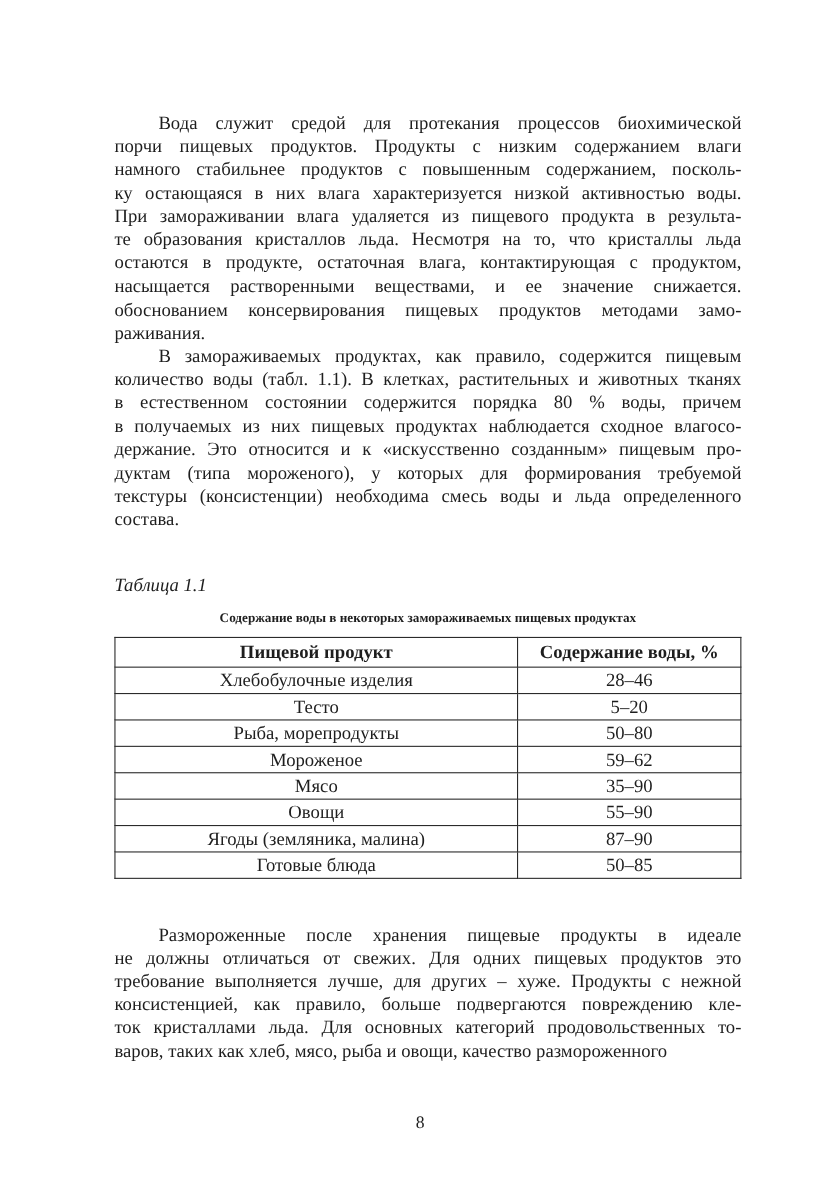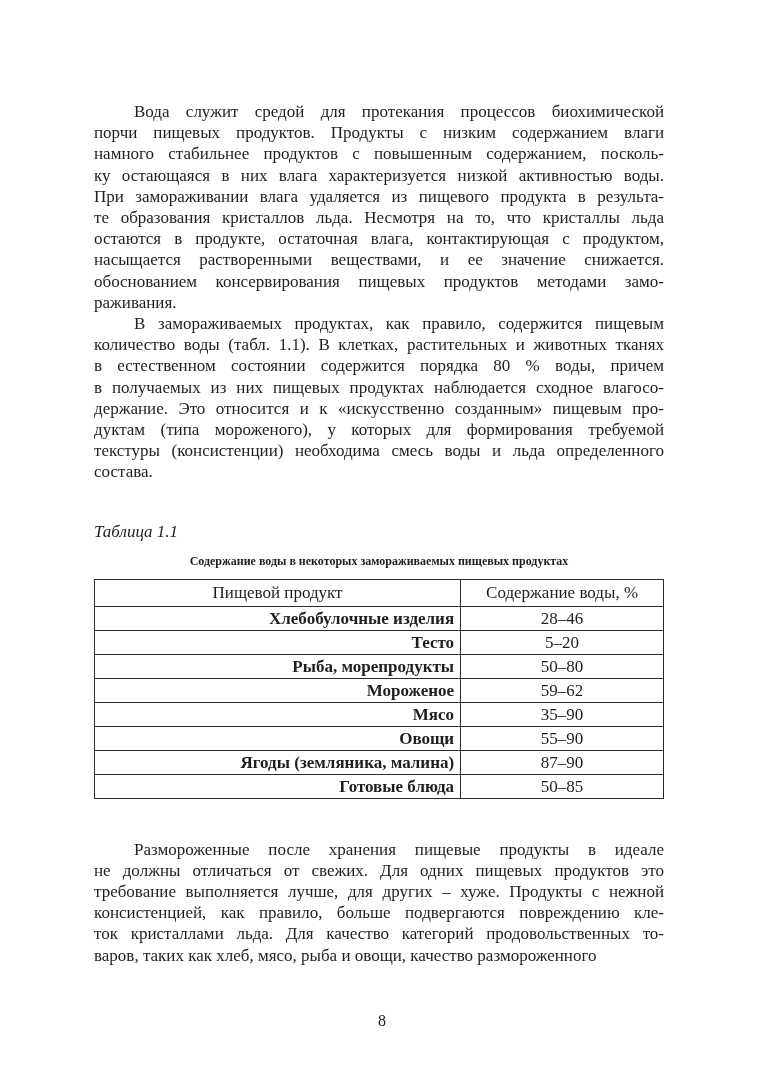--- a/index.html
+++ b/index.html
@@ -12,21 +12,21 @@
     width: 764px;
     height: 1080px;
     margin: 0 auto;
     background: #ffffff;
     font-family: "Liberation Serif", "DejaVu Serif", serif;
     color: #1e1e1e;
     overflow: hidden;
   }
   .text-block {
     position: absolute;
-    left: 94px;
+    left: 104px;
     top: 101px;
     width: 570px;
   }
   .paragraph { margin: 0; }
   .line {
     font-size: 17px;
     line-height: 21.2px;
     text-align: justify;
     text-align-last: justify;
     white-space: normal;
@@ -54,24 +54,24 @@
     border-collapse: collapse;
     table-layout: fixed;
   }
   .data-table th, .data-table td {
     border: 1.5px solid #2b2b2b;
     font-size: 17px;
     line-height: 19px;
     padding: 2px 6px;
     overflow: hidden;
   }
-  .data-table th { font-weight: normal; text-align: center; height: 22px; }
+  .data-table th { font-weight: bold; text-align: center; height: 22px; }
   .col-product { width: 65%; }
   .col-water   { width: 35%; }
-  .cell-product { text-align: right; height: 17px; font-weight: bold; }
+  .cell-product { text-align: center; height: 17px; }
   .cell-value   { text-align: center; height: 17px; }
 
   .para-3 { margin-top: 40px; }
 
   .page-footer {
     position: absolute;
     left: 0;
     right: 0;
     top: 1011px;
     text-align: center;
@@ -156,21 +156,21 @@
             <td class="cell-value">50–85</td>
           </tr>
         </tbody>
     </table>
 
     <div class="paragraph para-3">
         <div class="line first">Размороженные после хранения пищевые продукты в идеале</div>
         <div class="line">не должны отличаться от свежих. Для одних пищевых продуктов это</div>
         <div class="line">требование выполняется лучше, для других – хуже. Продукты с нежной</div>
         <div class="line">консистенцией, как правило, больше подвергаются повреждению кле-</div>
-        <div class="line">ток кристаллами льда. Для качество категорий продовольственных то-</div>
+        <div class="line">ток кристаллами льда. Для основных категорий продовольственных то-</div>
         <div class="line last">варов, таких как хлеб, мясо, рыба и овощи, качество размороженного</div>
       </div>
 
   </main>
 
   <footer class="page-footer">
     <span class="page-number">8</span>
   </footer>
 </div>
 

